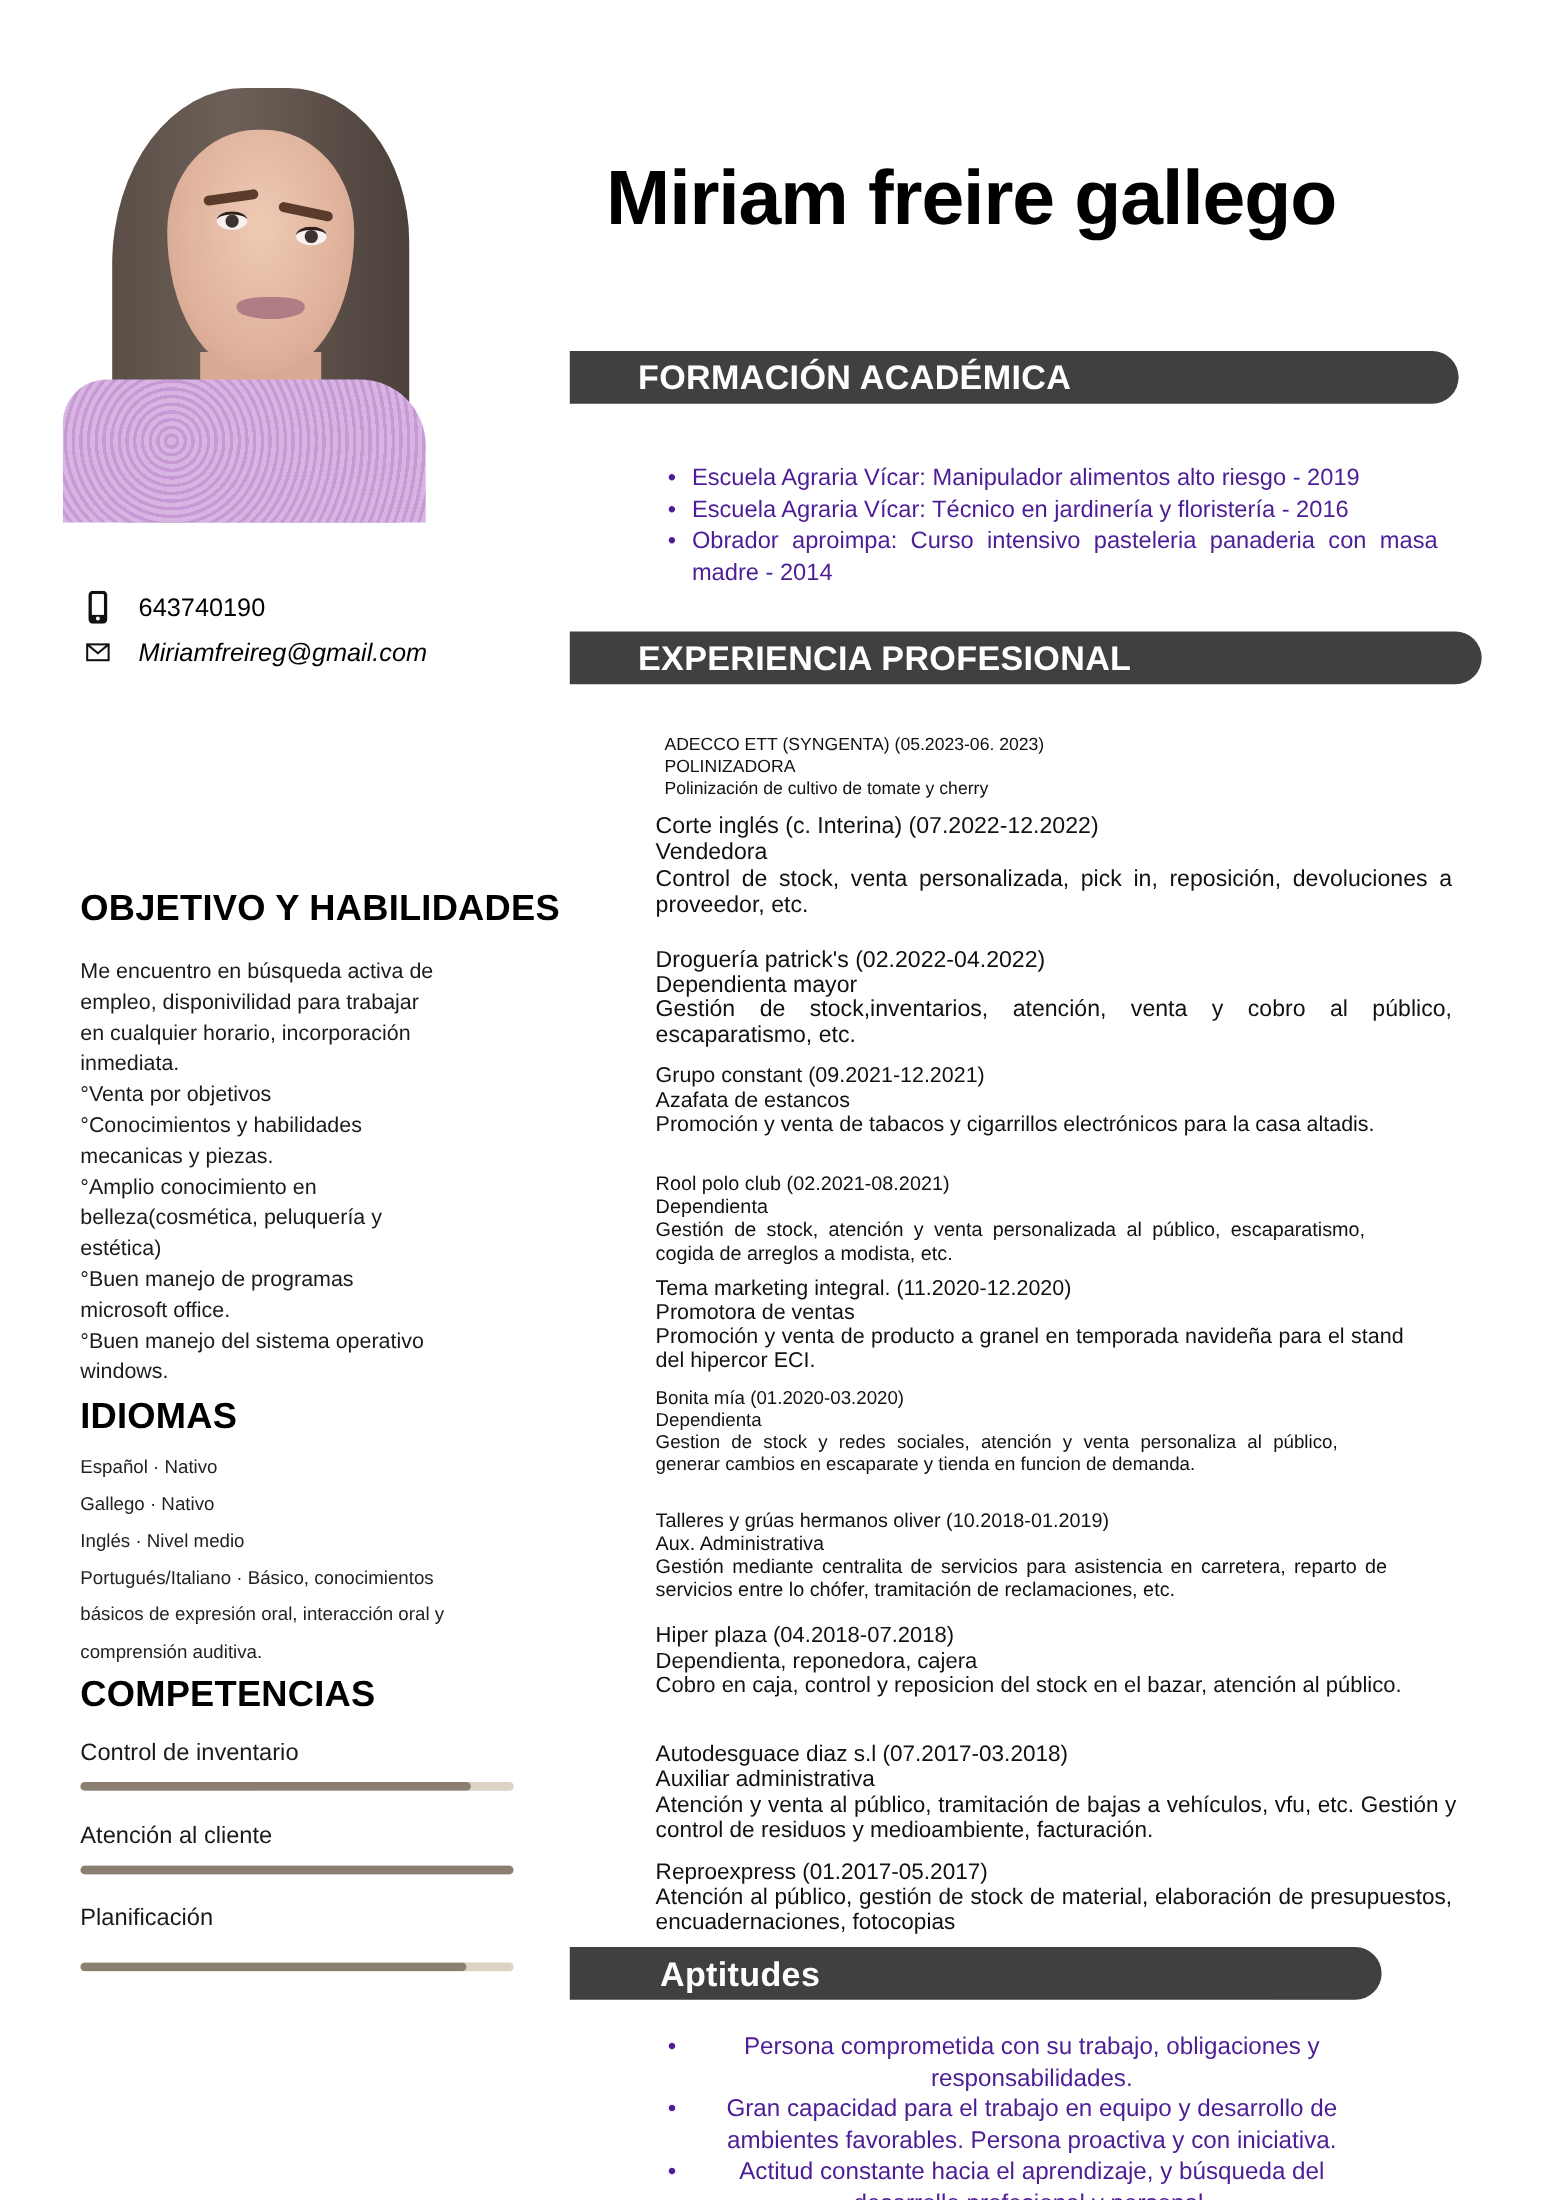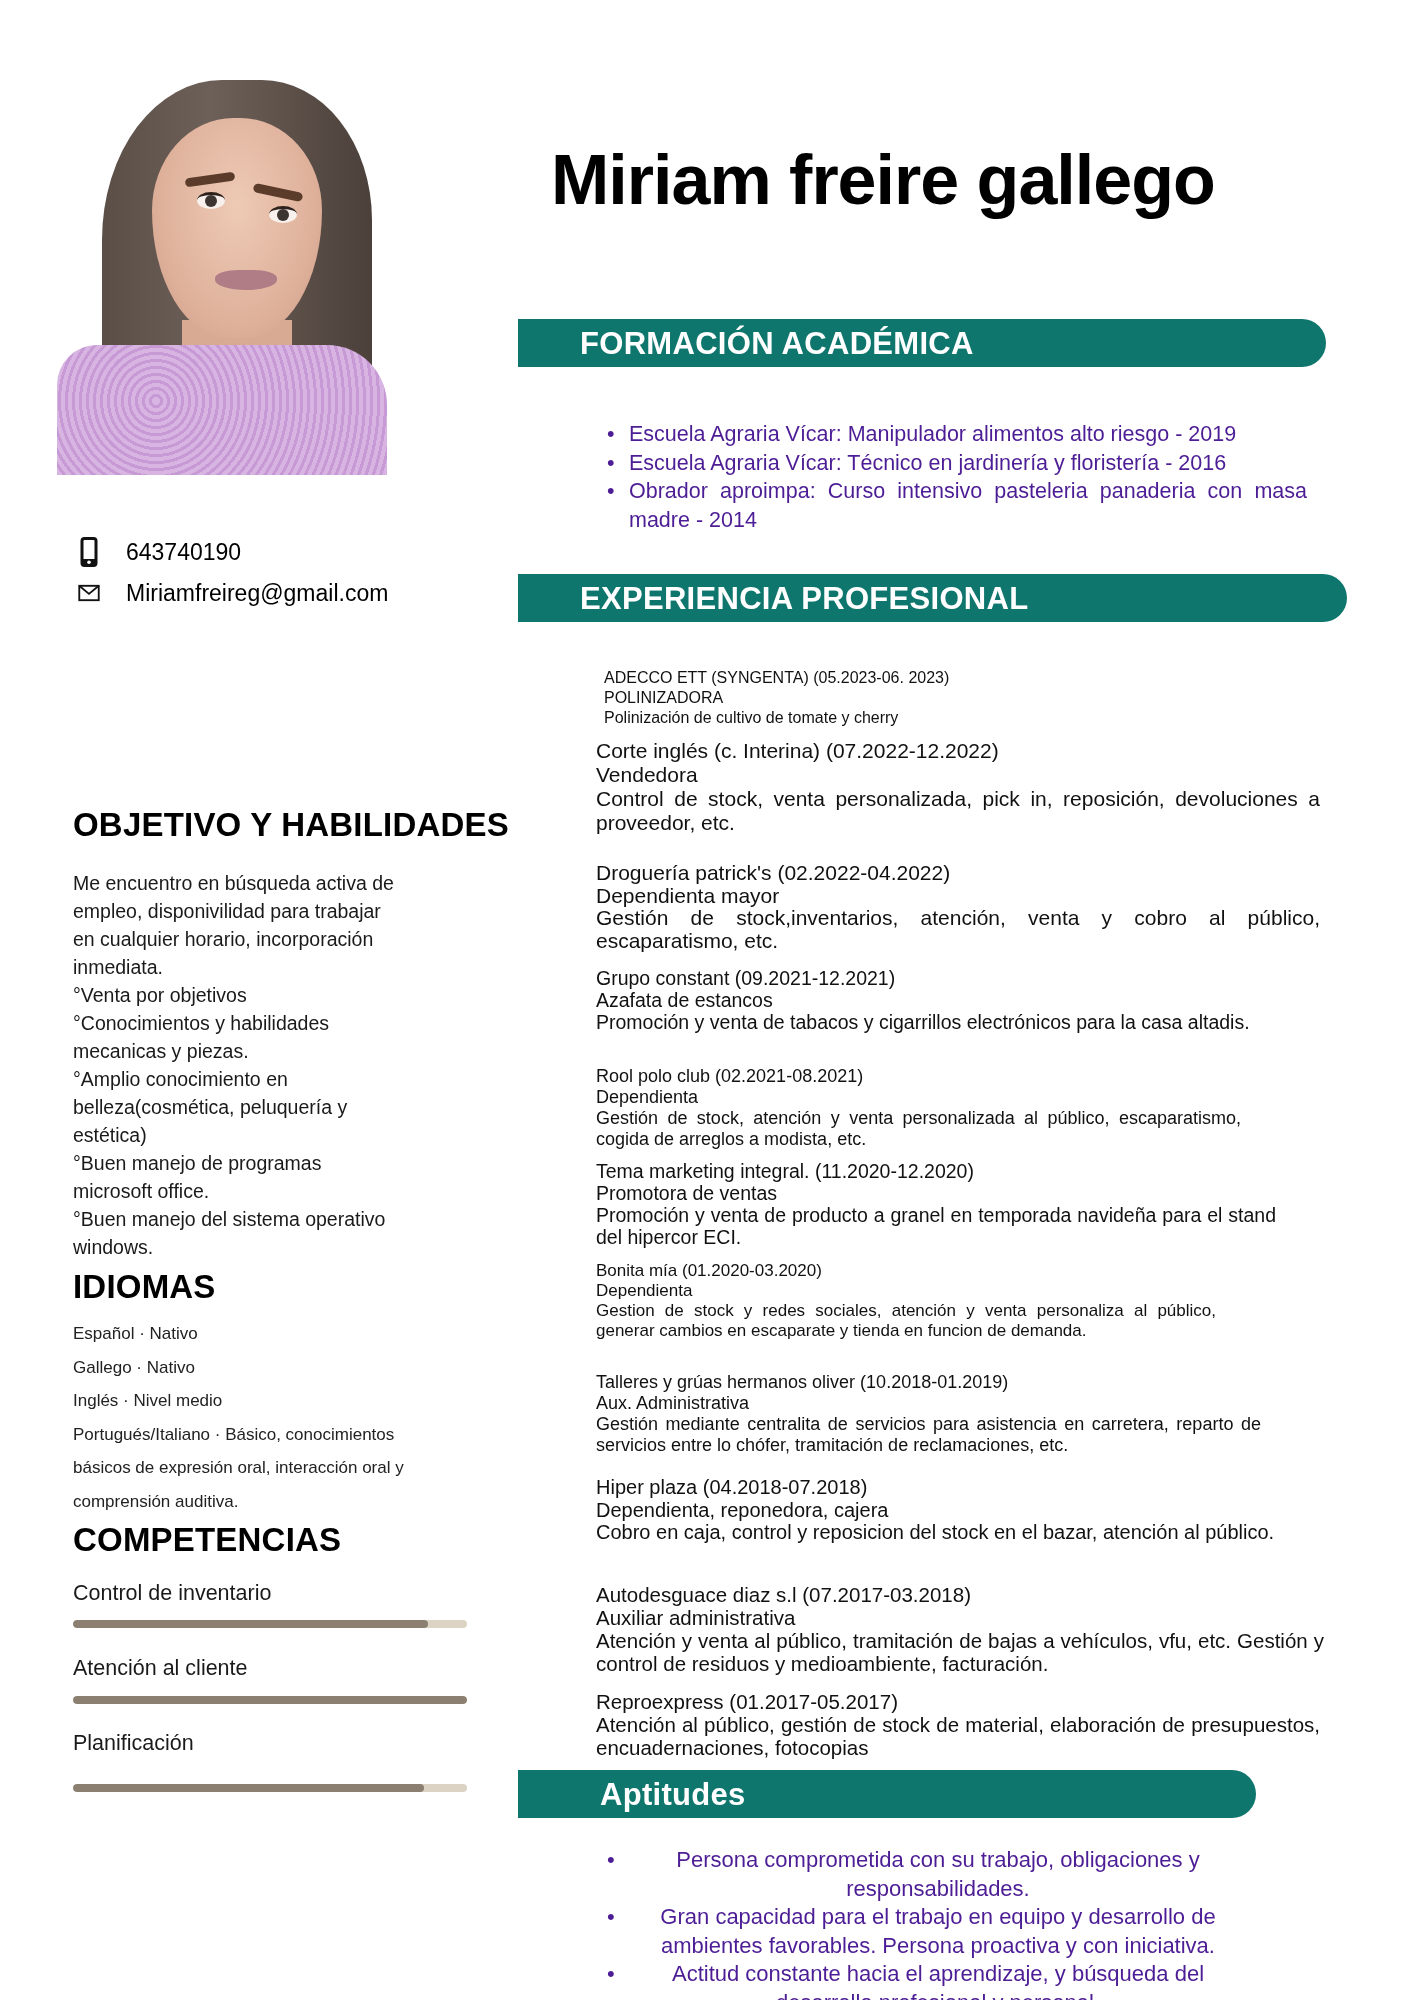--- a/index.html
+++ b/index.html
@@ -14,40 +14,40 @@
   .photo .eye { position: absolute; width: 28px; height: 14px; background: #f7f0ec; border-radius: 50%; border-top: 3px solid #2e211b; }
   .photo .eye::after { content: ""; position: absolute; left: 8px; top: 0px; width: 12px; height: 12px; border-radius: 50%; background: #3b3430; }
   .photo .lips { position: absolute; left: 158px; top: 190px; width: 62px; height: 20px; background: #b07c86; border-radius: 40% 40% 50% 50%; }
   .photo .neck { position: absolute; left: 125px; top: 240px; width: 110px; height: 60px; background: #d8a993; }
   .photo .top { position: absolute; left: 0; top: 265px; width: 330px; height: 140px; background: repeating-radial-gradient(circle at 30% 40%, #d8b4e3 0 4px, #c79ad6 4px 7px); border-radius: 40px 60px 0 0; }
 
   
   .name { left: 551px; top: 140px; font-size: 70px; font-weight: 700; letter-spacing: -1px; line-height: 80px; white-space: nowrap; }
 
   
-  .bar { left: 518px; height: 48px; background: #0f766e; border-radius: 0 26px 26px 0; color: #fff; font-weight: 700; font-size: 31px; line-height: 48px; letter-spacing: 0.3px; }
+  .bar { left: 518px; height: 48px; background: #404040; border-radius: 0 26px 26px 0; color: #fff; font-weight: 700; font-size: 31px; line-height: 48px; letter-spacing: 0.3px; }
   .bar span { position: absolute; left: 62px; top: 1px; white-space: nowrap; }
   .bar.formacion { top: 319px; width: 808px; }
   .bar.experiencia { top: 574px; width: 808px; padding-left: 21px; }
   .bar.aptitudes { top: 1770px; width: 738px; }
   .bar.aptitudes span { left: 82px; }
 
   
   .blist { margin: 11px; padding: 0; list-style: none; font-size: 21.5px; line-height: 28.5px; color: #4c1d95; }
   .blist li { position: relative; padding-left: 22px; text-align: justify; }
   .blist li::before { content: "•"; position: absolute; left: 0; top: 0; }
   .formacion-list { left: 596px; top: 409px; width: 700px; }
   .aptitudes-list { left: 596px; top: 1835px; width: 640px; font-size: 22px; line-height: 28.5px; }
   .aptitudes-list li { text-align: center; }
 
   
   .contact { left: 78px; font-size: 23px; line-height: 30px; display: flex; align-items: flex-end; }
   .contact .ico { width: 22px; height: 30px; margin-right: 26px; display: flex; align-items: center; justify-content: center; }
   .contact.phone { top: 537px; }
-  .contact.email { top: 578px; }
+  .contact.email { top: 578px; font-style: italic; }
 
   
   .job { left: 596px; width: 724px; color: #111; }
   .job .l { display: block; white-space: nowrap; }
   .job .d { display: block; text-align: justify; }
 
   
   .lh { left: 73px; font-weight: 700; font-size: 33px; letter-spacing: 0.2px; white-space: nowrap; }
   .objetivo-text { left: 73px; top: 869px; width: 380px; font-size: 19.5px; line-height: 28px; color: #1a1a1a; }
   .objetivo-text div { white-space: nowrap; }

